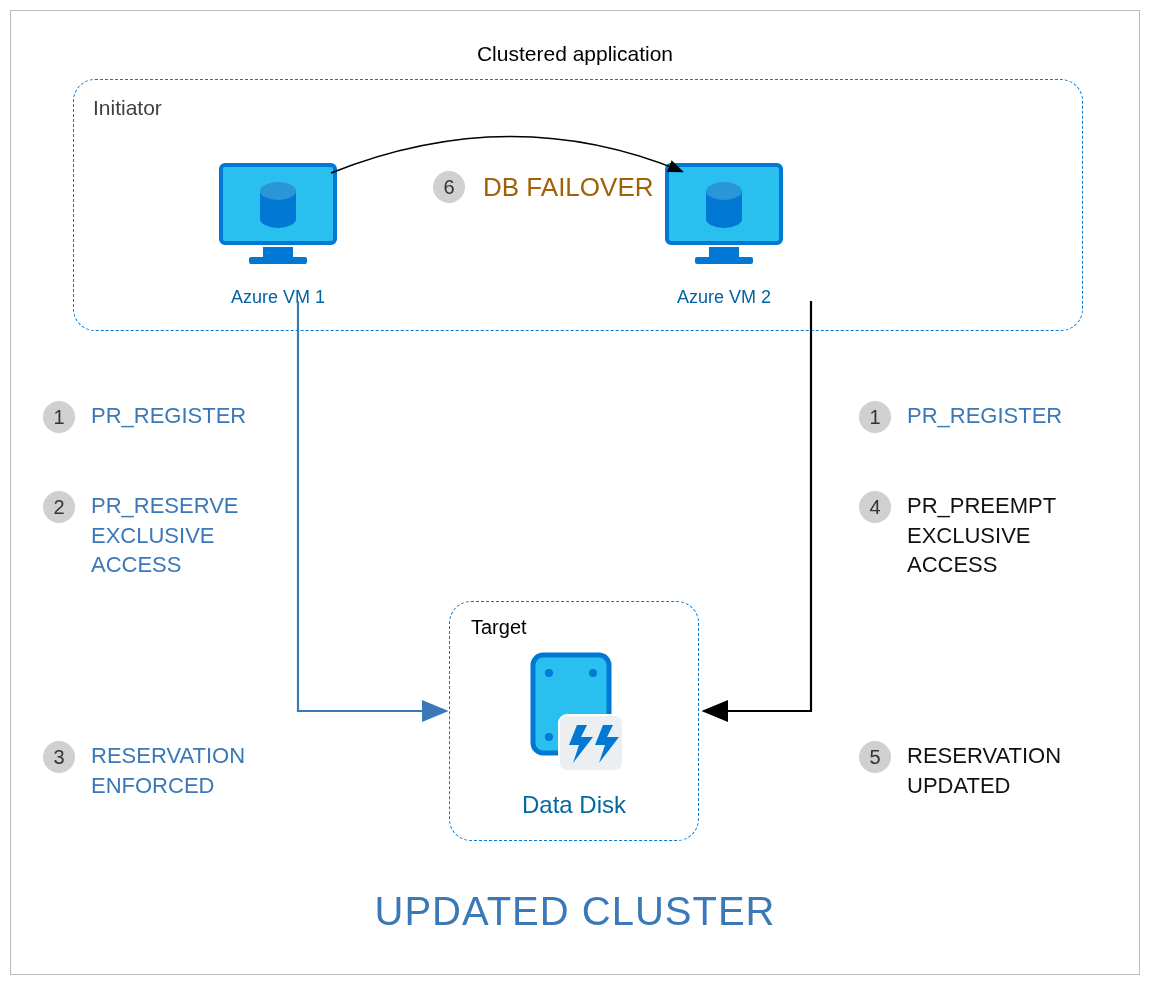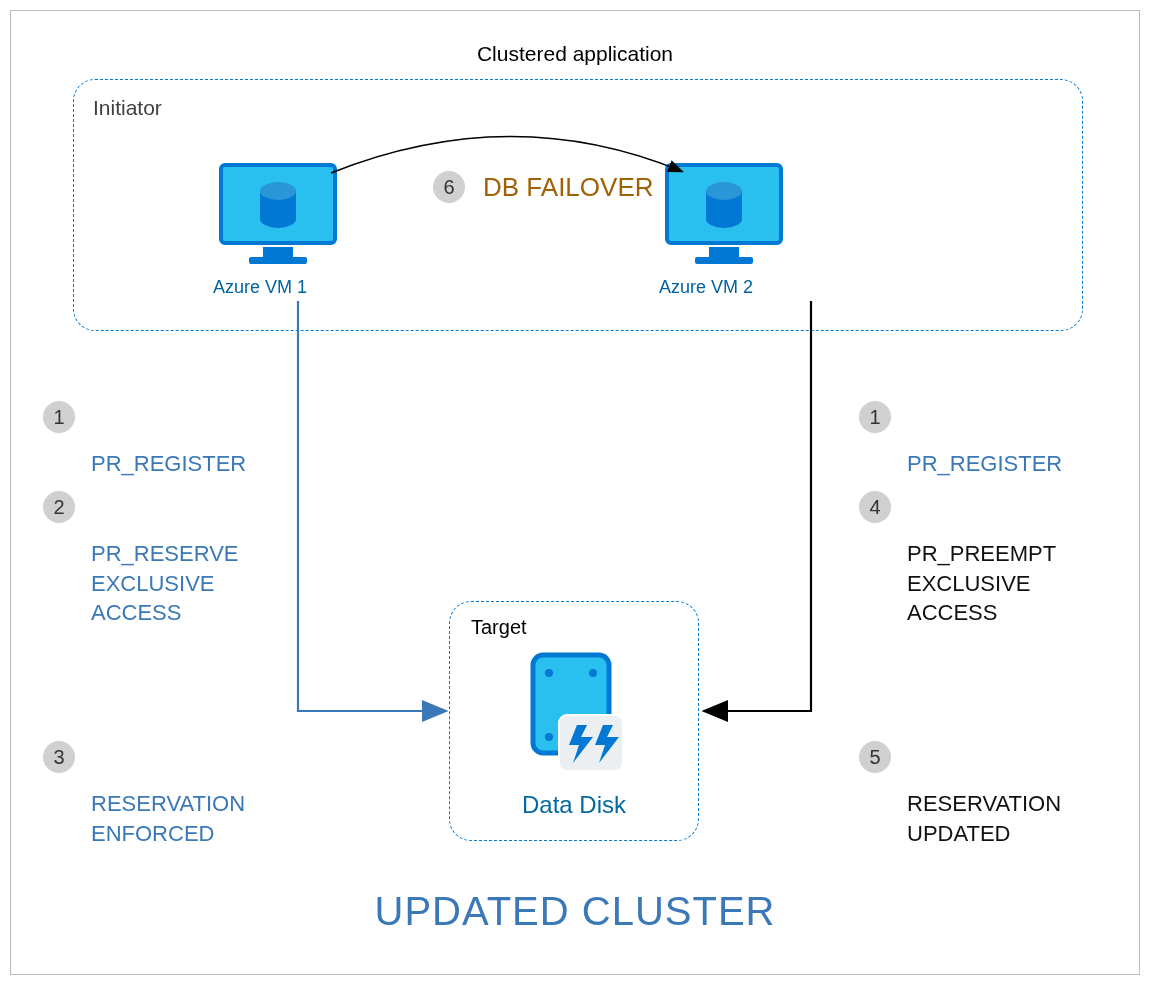--- a/index.html
+++ b/index.html
@@ -48,22 +48,22 @@
     .vm-icon-container {
       position: absolute;
       width: 130px;
       height: 120px;
     }
     .vm1-container { left: 202px; top: 150px; }
     .vm2-container { left: 648px; top: 150px; }
     .vm-label {
       font-size: 18px;
       color: #0062a3;
-      text-align: left;
-      margin-top: 2px;
+      text-align: center;
+      margin-top: 12px;
     }
     .step-badge {
       display: inline-block;
       width: 32px;
       height: 32px;
       border-radius: 50%;
       background: #d0d0d0;
       color: #333;
       font-size: 20px;
       line-height: 32px;
@@ -72,21 +72,20 @@
     }
     .step-row {
       position: absolute;
       display: flex;
       align-items: flex-start;
       gap: 16px;
     }
     .step-text {
       font-size: 22px;
       line-height: 1.35;
-      margin-top: 48px;
     }
     .step-text.blue { color: #3a78b8; }
     .step-text.black { color: #111; }
     .failover-center {
       position: absolute;
       left: 422px;
       top: 160px;
       display: flex;
       align-items: center;
       gap: 18px;

